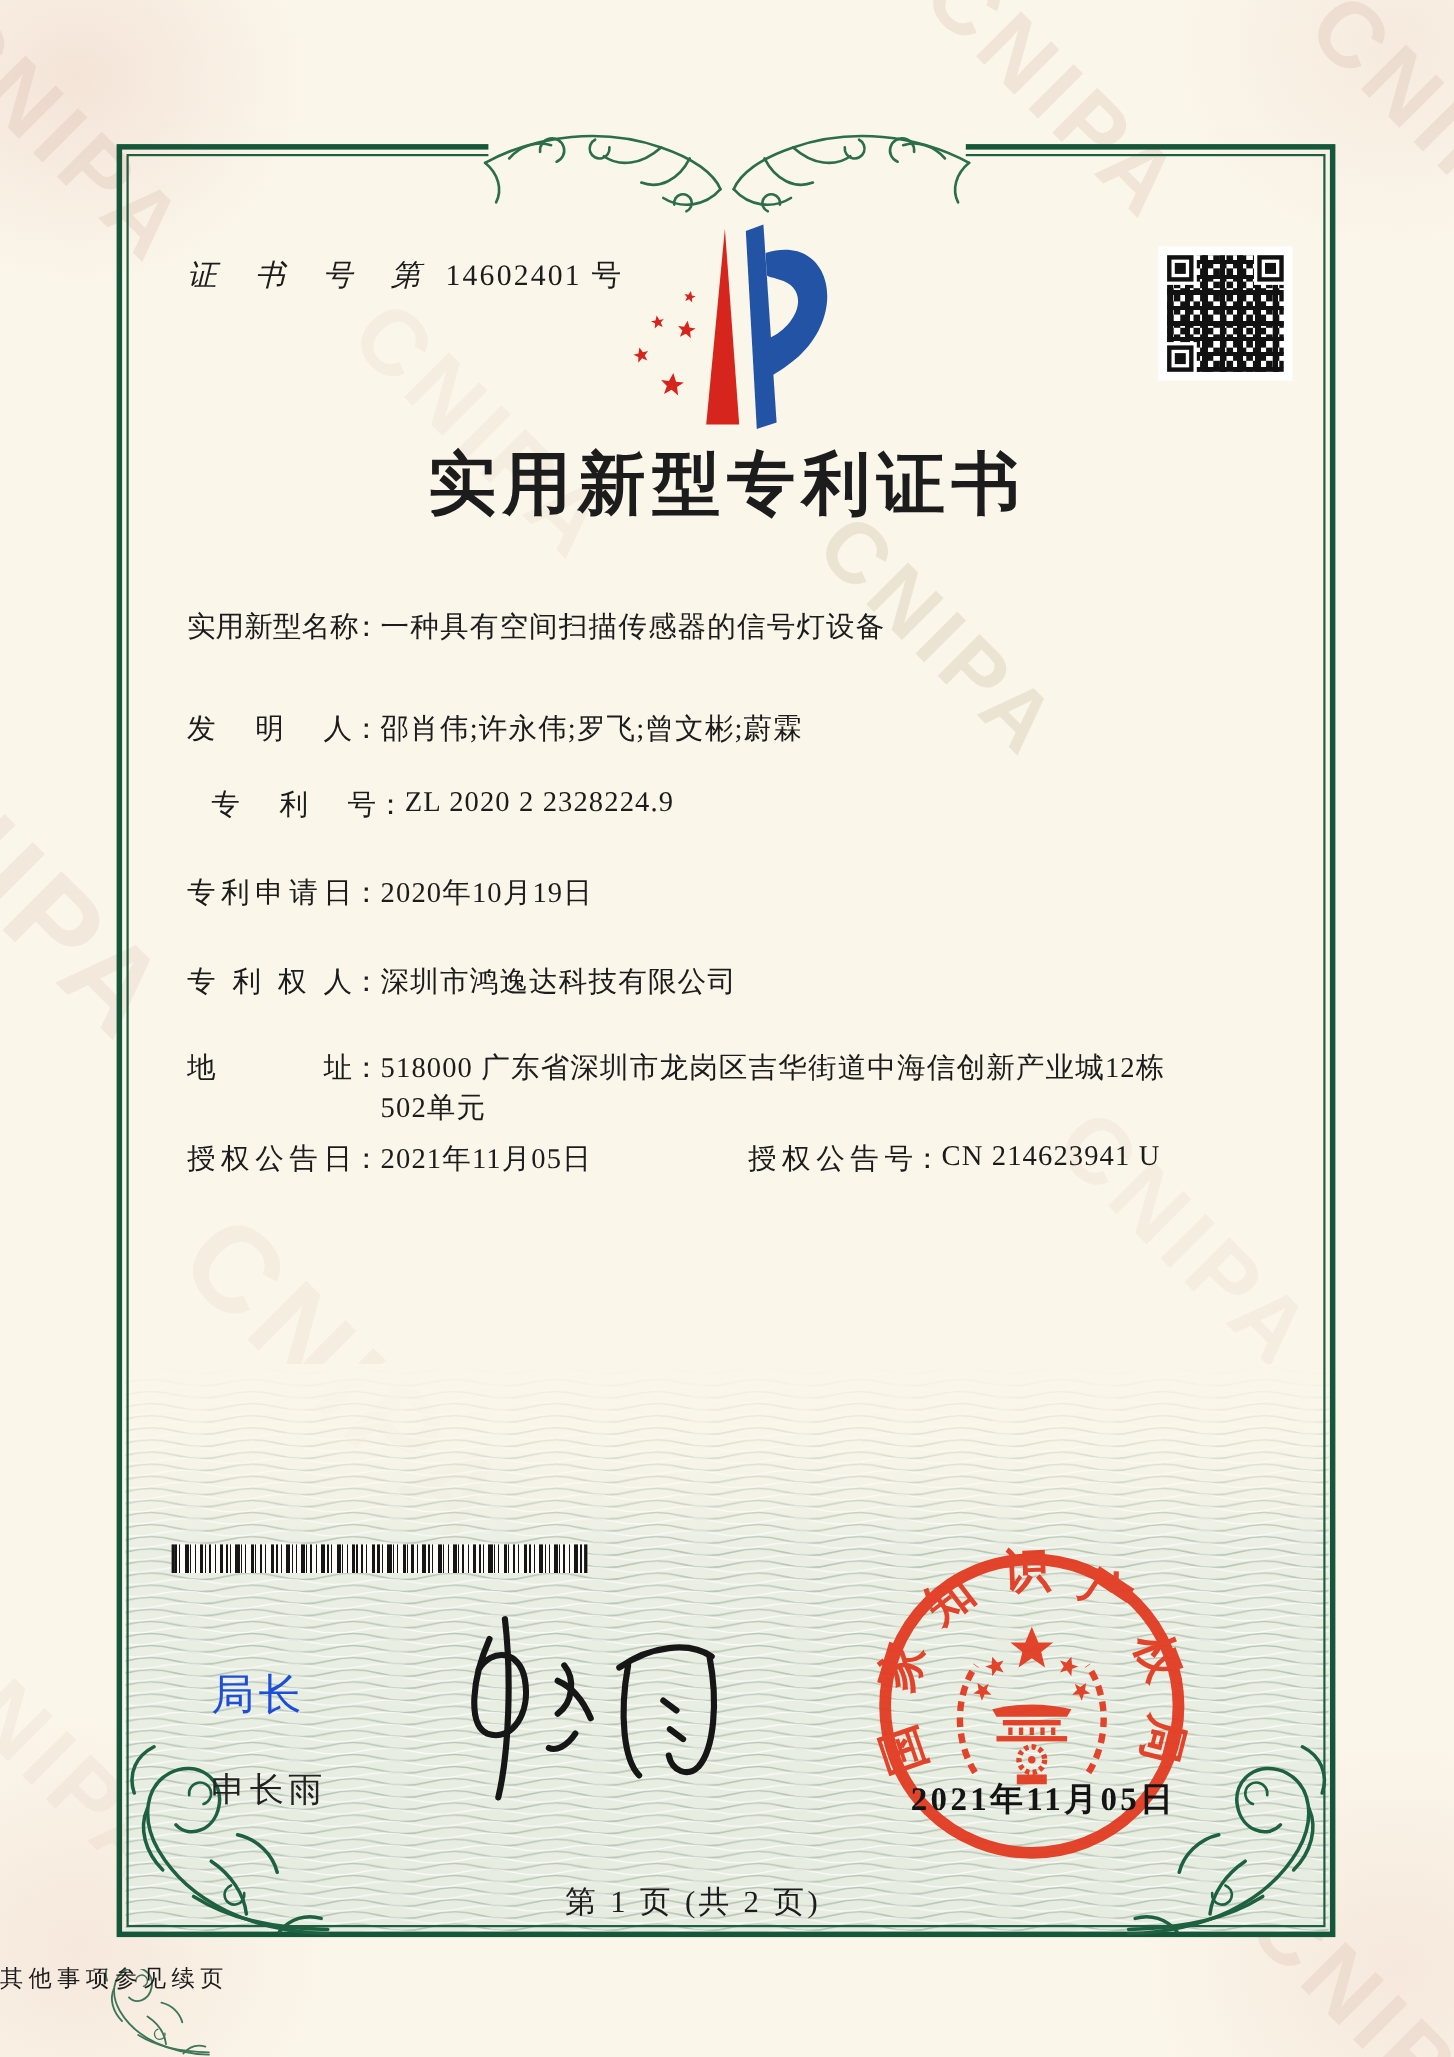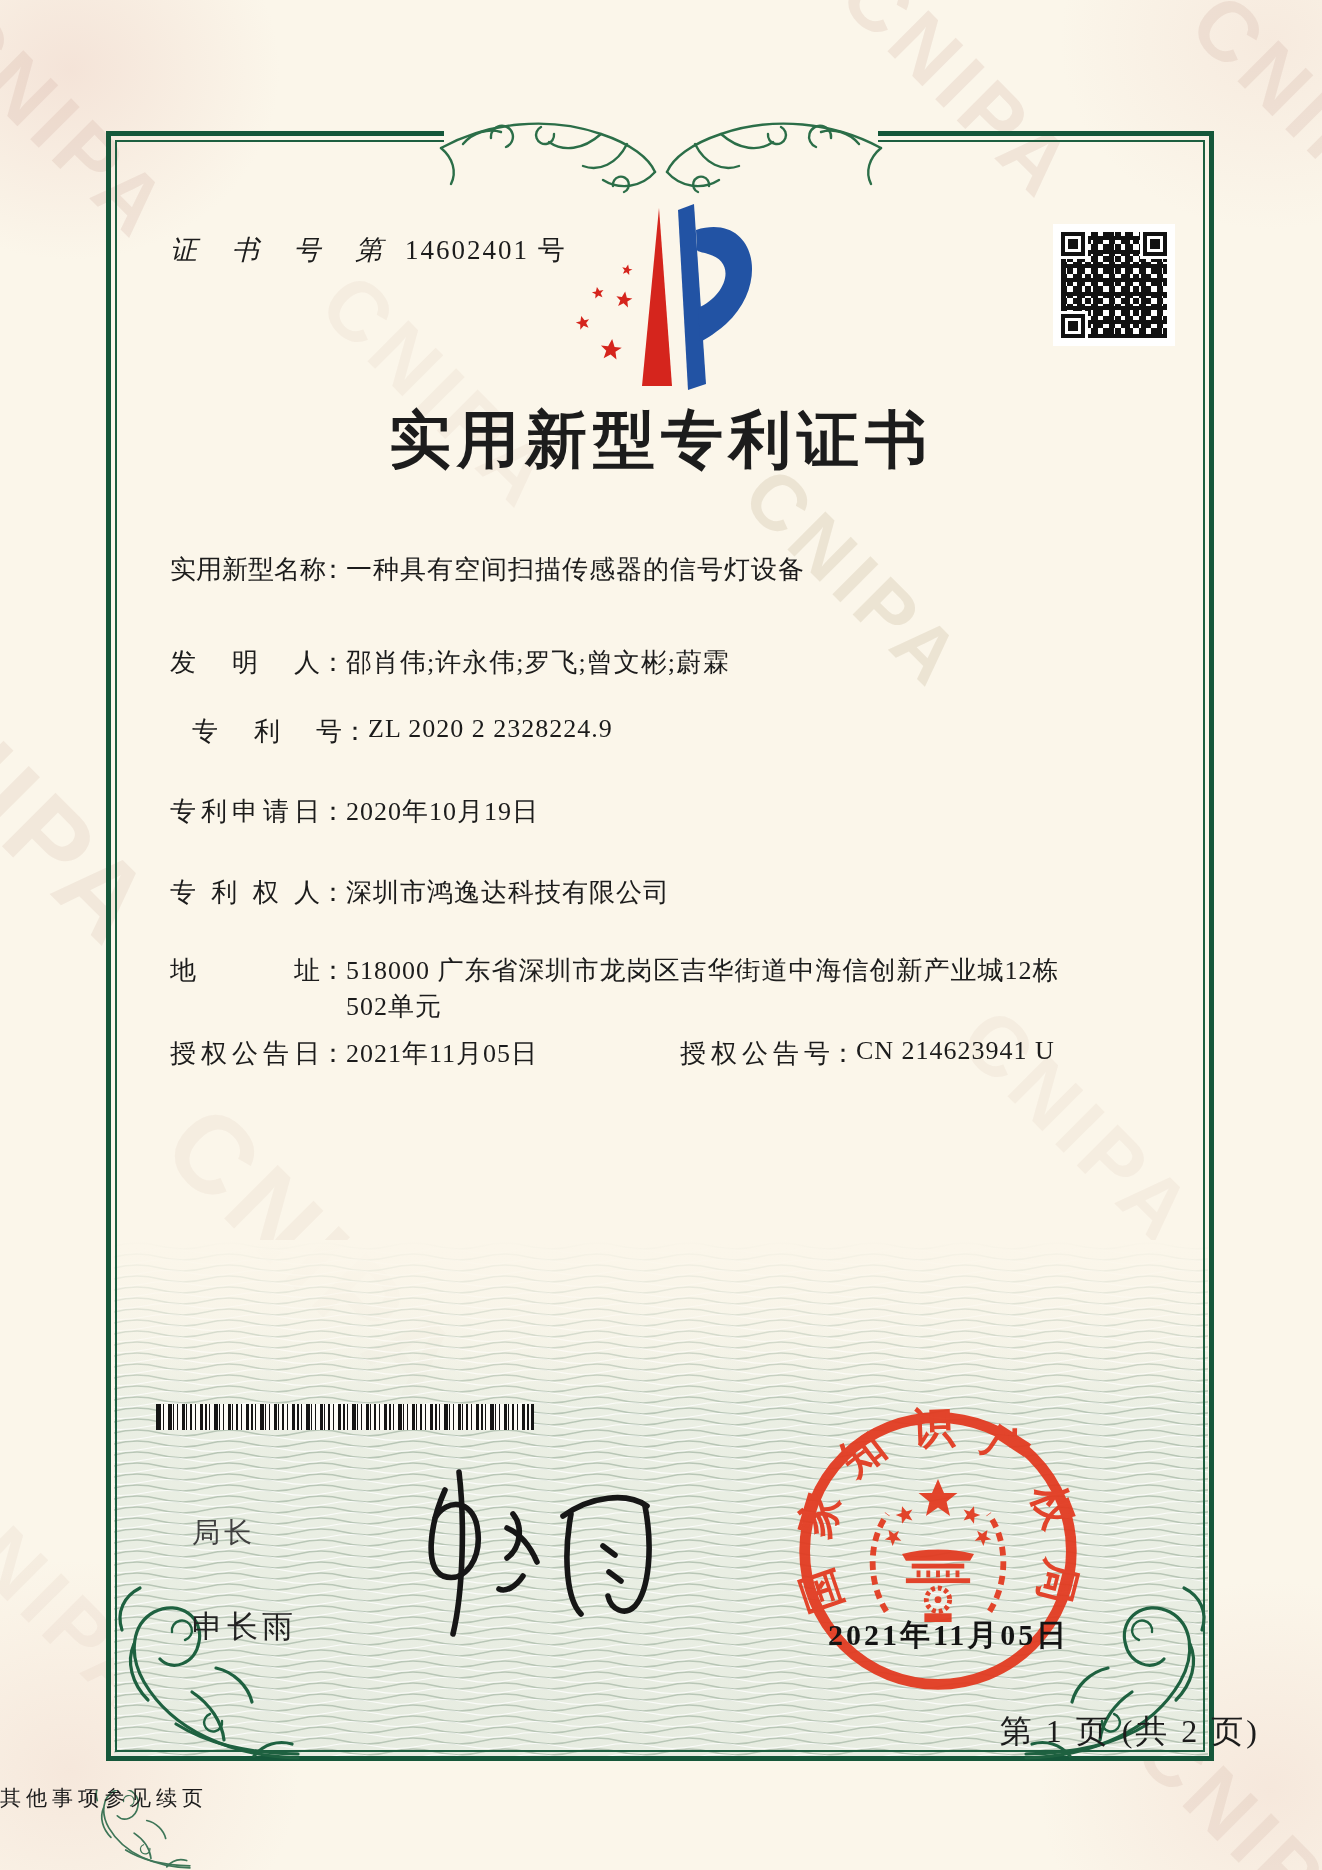--- a/index.html
+++ b/index.html
@@ -51,37 +51,37 @@
   
   .barcode{left:156px;top:1404px;width:372px;height:26px;background:#fdfcf8;
     border-left:3px solid #151515;border-right:3px solid #151515;
     background-image:repeating-linear-gradient(90deg,
       #151515 0 2px,#fdfcf8 2px 4px,#151515 4px 5px,#fdfcf8 5px 9px,
       #151515 9px 13px,#fdfcf8 13px 14px,#151515 14px 15px,#fdfcf8 15px 18px,
       #151515 18px 19px,#fdfcf8 19px 23px,#151515 23px 26px,#fdfcf8 26px 27px,
       #151515 27px 28px,#fdfcf8 28px 31px,#151515 31px 33px,#fdfcf8 33px 36px,
       #151515 36px 37px,#fdfcf8 37px 41px,#151515 41px 44px,#fdfcf8 44px 46px);}
   
-  .signer-title{left:192px;top:1514px;font-size:28px;font-family:Liberation Sans, sans-serif;font-weight:500;letter-spacing:4px;color:#404040;}
+  .signer-title{left:192px;top:1514px;font-size:39px;font-family:Liberation Sans, sans-serif;font-weight:500;letter-spacing:4px;color:#1d4ed8;}
   .signer-name{left:192px;top:1570px;font-size:31px;font-family:"Liberation Sans",sans-serif;font-weight:500;letter-spacing:4px;color:#222;margin-top:36px;}
   
   .qr{left:1053px;top:224px;width:122px;height:122px;background:#fff;padding:8px;box-sizing:border-box;}
   .qr-inner{width:100%;height:100%;position:relative;background-color:#fff;
     background-image:
       repeating-linear-gradient(90deg,#111 0 5px,transparent 5px 16px),
       repeating-linear-gradient(0deg,#111 0 4px,transparent 4px 14px),
       repeating-conic-gradient(#111 0% 25%,transparent 0% 50%);
     background-size:auto,auto,12px 12px;}
   .qf{position:absolute;width:24px;height:24px;background:#fff;border:4px solid #111;box-sizing:border-box;box-shadow:0 0 0 3px #fff;}
   .qf::after{content:"";position:absolute;inset:3px;background:#111;}
   .qf.tl{left:0;top:0;} .qf.tr{right:0;top:0;} .qf.bl{left:0;bottom:0;}
   
   .seal-date{left:828px;top:1615px;font-size:30px;font-weight:700;letter-spacing:3px;color:#141414;z-index:6;}
   
-  .pagefoot{left:0;top:1710px;width:1260px;text-align:right;font-size:32px;letter-spacing:3px;z-index:5;}
+  .pagefoot{left:0;top:1710px;width:1260px;text-align:center;font-size:28px;letter-spacing:3px;z-index:5;}
   .contnote{left:0;top:1784px;width:1260px;text-align:left;font-size:21px;letter-spacing:5px;}
   svg{display:block;}
   .z5{z-index:5;} .z4{z-index:4;}
 </style>
 </head>
 <body>
 
 <div class="wash tl"></div>
 <div class="wash tr"></div>
 <div class="wash bl"></div>

